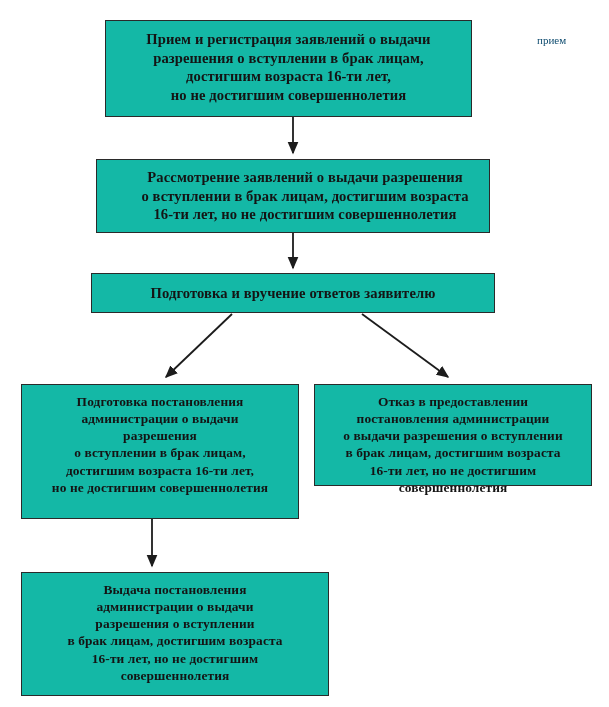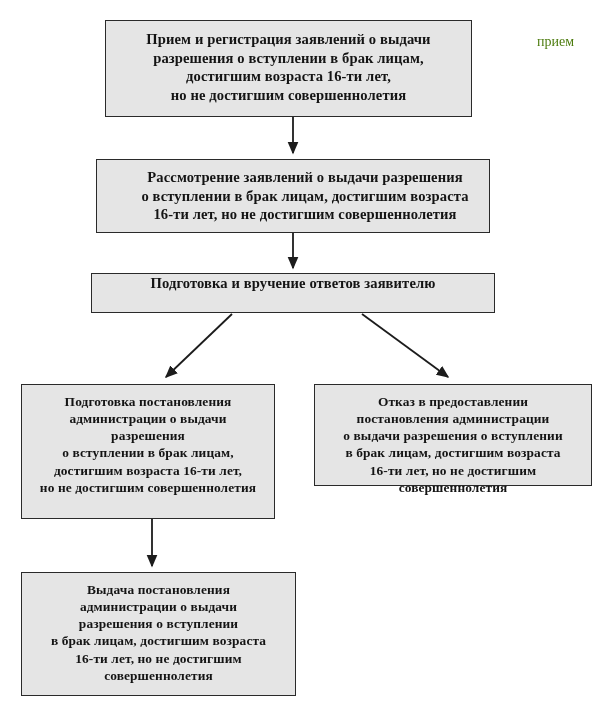--- a/index.html
+++ b/index.html
@@ -15,58 +15,58 @@
     position: relative;
     width: 609px;
     height: 707px;
     background: #ffffff;
     overflow: hidden;
   }
   .node {
     position: absolute;
     box-sizing: border-box;
     border: 1.6px solid #2a2a2a;
-    background: #e5e5e5;
+    background: #14b8a6;
     display: flex;
     align-items: flex-start;
     justify-content: center;
     text-align: center;
     line-height: 1.28;
     color: #141414;
     font-weight: 600;
     letter-spacing: 0.1px;
   }
   .node .txt {
     display: block;
     width: 100%;
     white-space: pre-line;
   }
   .free-label {
     position: absolute;
-    font-size: 14px;
-    color: #4d7c0f;
+    font-size: 11px;
+    color: #0c4a6e;
     font-weight: 500;
     white-space: nowrap;
   }
   svg.edges {
     position: absolute;
     left: 0;
     top: 0;
     width: 609px;
     height: 707px;
     pointer-events: none;
   }
 
   
   #node-intake       { left: 105px; top: 20px;  width: 367px; height: 97px;  font-size: 14.6px; padding-top: 9px; }
   #node-review       { left: 96px;  top: 159px; width: 394px; height: 74px;  font-size: 14.6px; padding-top: 8px; padding-left: 24px; }
-  #node-response     { left: 91px;  top: 273px; width: 404px; height: 40px;  font-size: 14.6px; padding-top: 0; }
-  #node-approval     { left: 21px;  top: 384px; width: 254px; height: 135px; font-size: 13.4px; padding-top: 8px; }
+  #node-response     { left: 91px;  top: 273px; width: 404px; height: 40px;  font-size: 14.6px; align-items: center; padding-top: 0; }
+  #node-approval     { left: 21px;  top: 384px; width: 278px; height: 135px; font-size: 13.4px; padding-top: 8px; }
   #node-refusal      { left: 314px; top: 384px; width: 278px; height: 102px; font-size: 13.4px; padding-top: 8px; }
-  #node-issuance     { left: 21px;  top: 572px; width: 275px; height: 124px; font-size: 13.4px; padding-top: 8px; }
+  #node-issuance     { left: 21px;  top: 572px; width: 308px; height: 124px; font-size: 13.4px; padding-top: 8px; }
 
   #label-intake      { left: 537px; top: 34px; }
 </style>
 </head>
 <body>
 
 <div id="canvas">
 
   <svg class="edges" viewBox="0 0 609 707">
     <defs>

